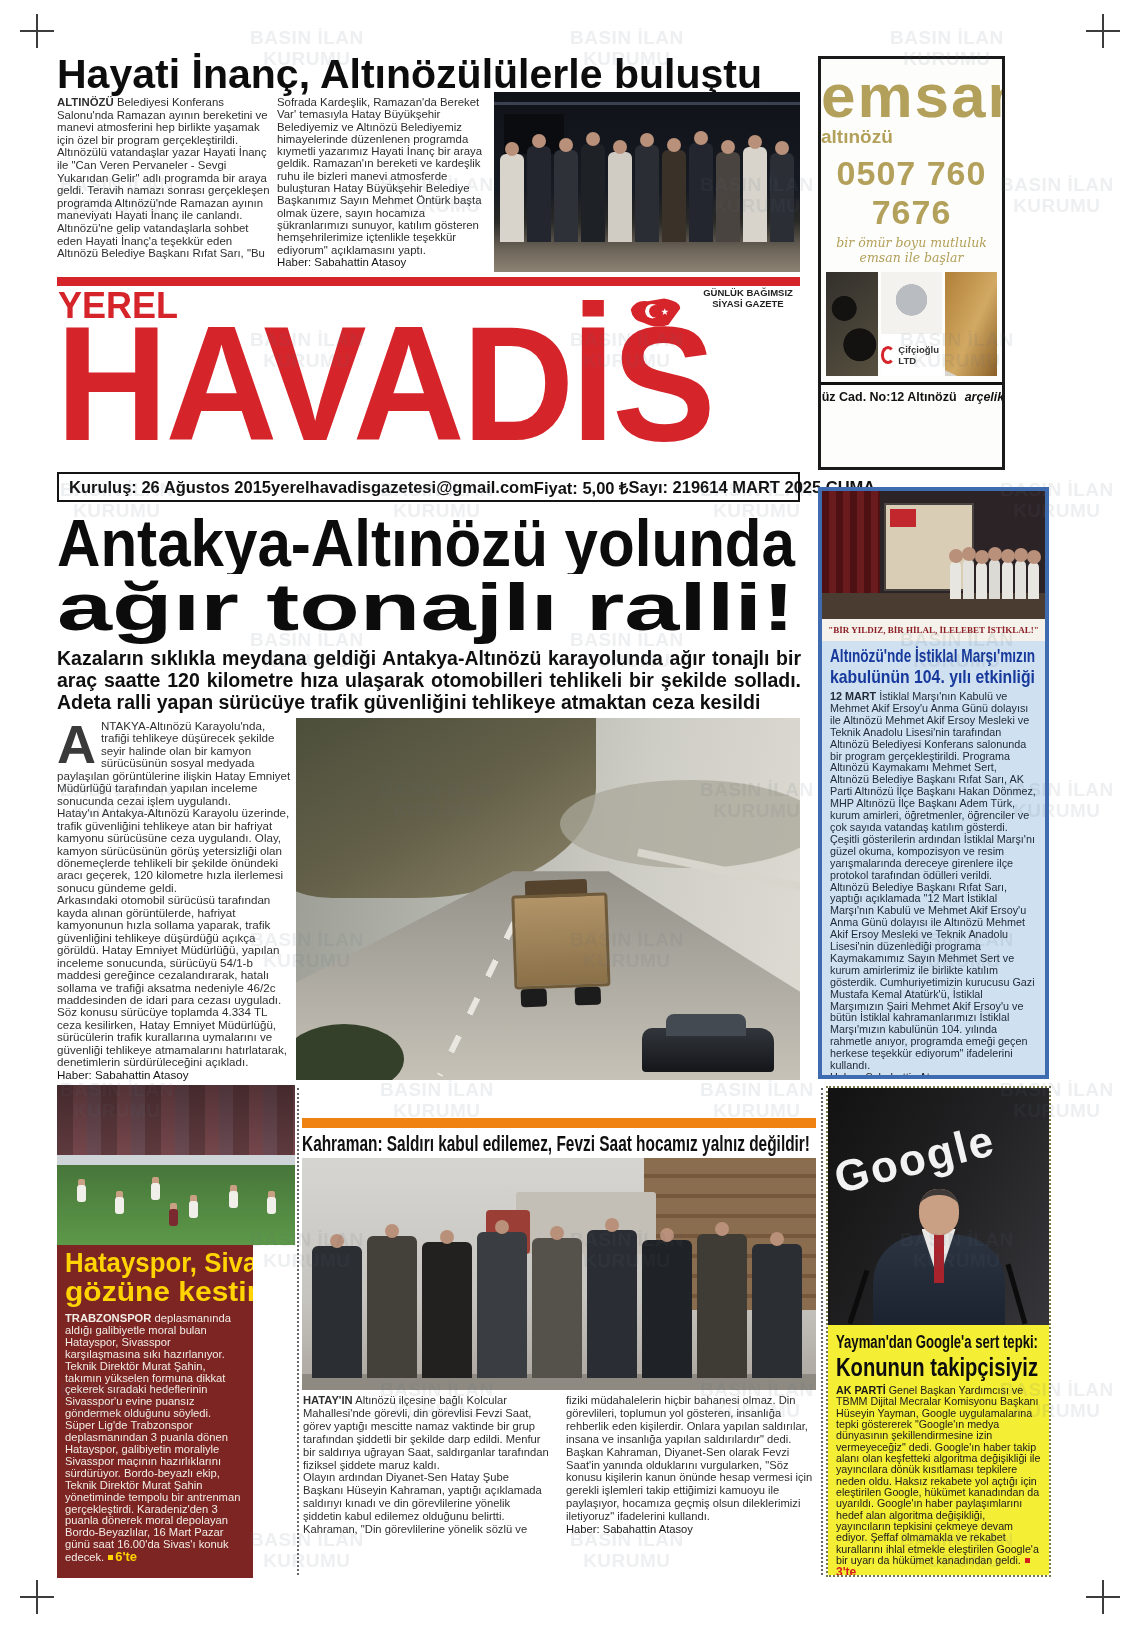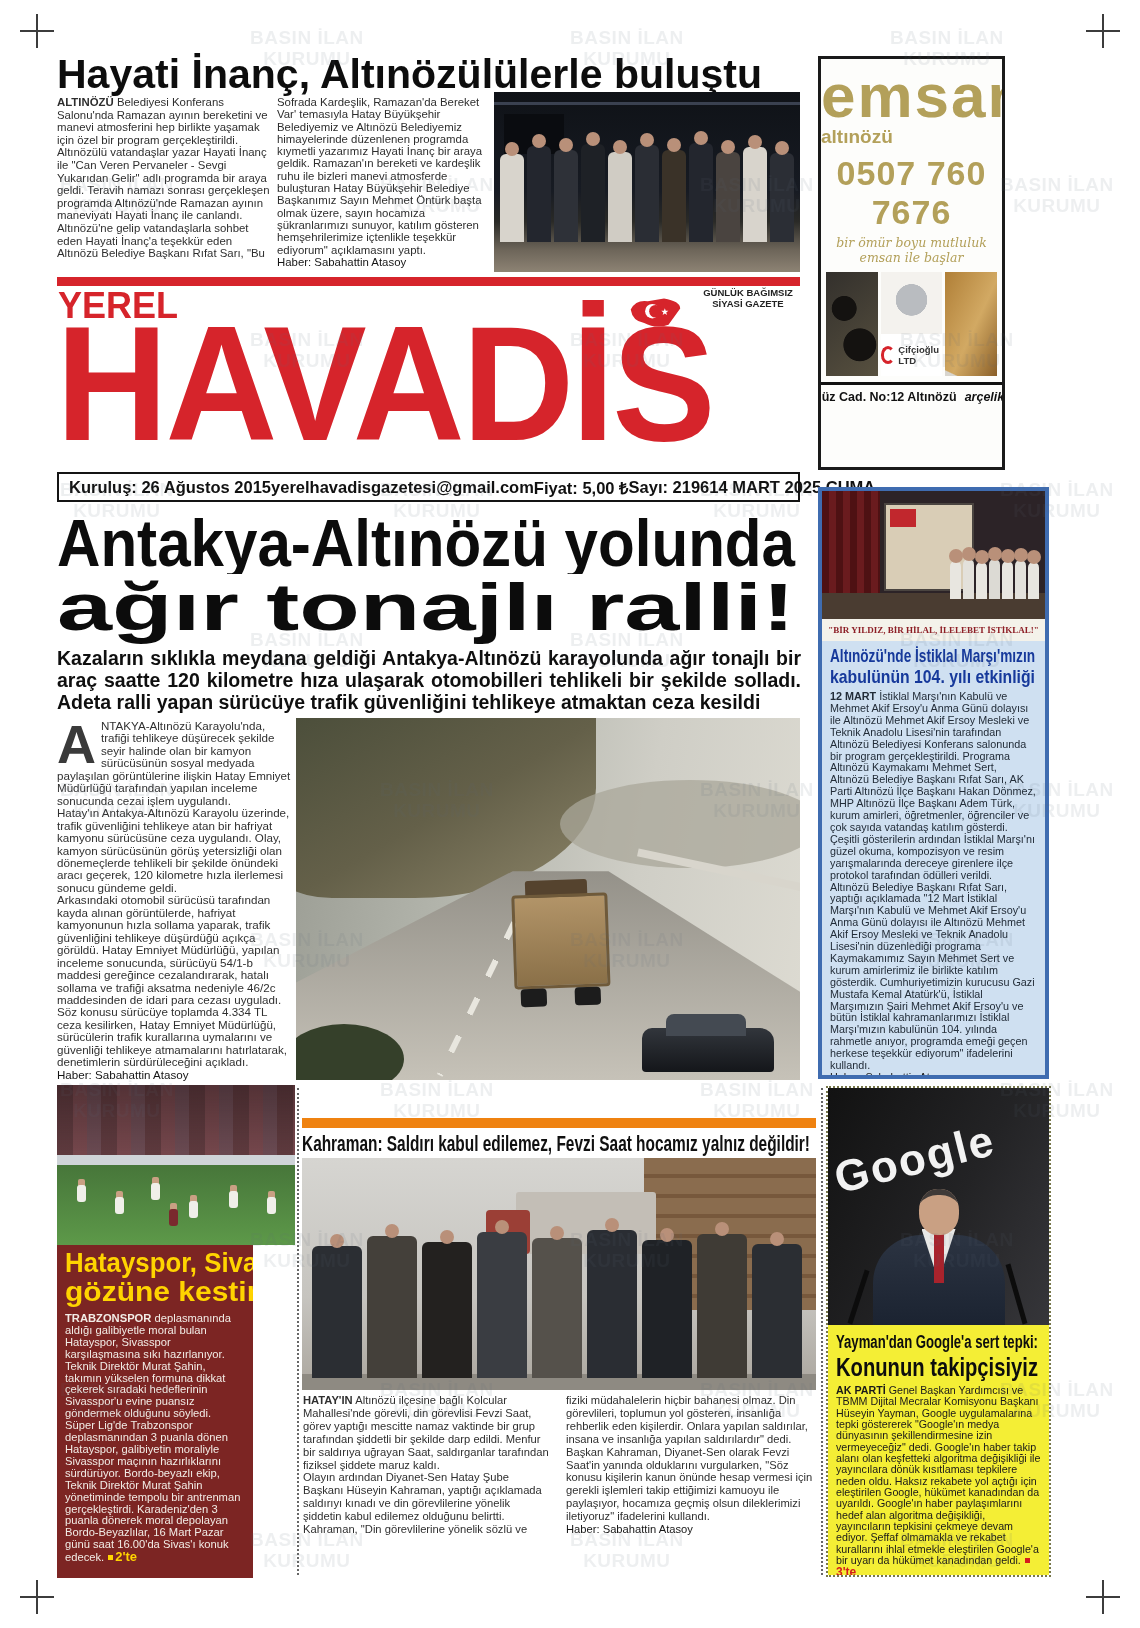--- a/index.html
+++ b/index.html
@@ -241,21 +241,21 @@
     <i class="pp" style="left:172px;top:106px;width:9px;height:17px;background:#f0efe9;border-radius:3px;box-shadow:0 -7px 0 -1px #c9a083"></i>
     <i class="pp" style="left:210px;top:112px;width:9px;height:17px;background:#f0efe9;border-radius:3px;box-shadow:0 -7px 0 -1px #c9a083"></i>
     <i class="pp" style="left:112px;top:124px;width:9px;height:17px;background:#7a2a2e;border-radius:3px;box-shadow:0 -7px 0 -1px #c9a083"></i>
   </div>
   <div class="abs" id="hataybox">
     <svg width="222" height="58">
       <text x="0" y="23" font-size="27" font-weight="bold" fill="#ffd400" textLength="220" lengthAdjust="spacingAndGlyphs">Hatayspor, Sivas'ı</text>
       <text x="0" y="52" font-size="27" font-weight="bold" fill="#ffd400" textLength="220" lengthAdjust="spacingAndGlyphs">gözüne kestirdi</text>
     </svg>
     <div id="hataybody" class="bodytxt"><b>TRABZONSPOR</b><span> deplasmanında aldığı galibiyetle moral bulan Hatayspor, Sivasspor karşılaşmasına sıkı hazırlanıyor. Teknik Direktör Murat Şahin, takımın yükselen formuna dikkat çekerek sıradaki hedeflerinin Sivasspor'u evine puansız göndermek olduğunu söyledi.
-Süper Lig'de Trabzonspor deplasmanından 3 puanla dönen Hatayspor, galibiyetin moraliyle Sivasspor maçının hazırlıklarını sürdürüyor. Bordo-beyazlı ekip, Teknik Direktör Murat Şahin yönetiminde tempolu bir antrenman gerçekleştirdi. Karadeniz'den 3 puanla dönerek moral depolayan Bordo-Beyazlılar, 16 Mart Pazar günü saat 16.00'da Sivas'ı konuk edecek.</span><span class="ref-y">2'te</span></div>
+Süper Lig'de Trabzonspor deplasmanından 3 puanla dönen Hatayspor, galibiyetin moraliyle Sivasspor maçının hazırlıklarını sürdürüyor. Bordo-beyazlı ekip, Teknik Direktör Murat Şahin yönetiminde tempolu bir antrenman gerçekleştirdi. Karadeniz'den 3 puanla dönerek moral depolayan Bordo-Beyazlılar, 16 Mart Pazar günü saat 16.00'da Sivas'ı konuk edecek.</span><span class="ref-y">6'te</span></div>
   </div>
 
   <div class="abs" id="orangebar"></div>
   <svg class="abs" style="left:302px;top:1130px" width="514" height="26">
     <text x="0" y="21" font-size="22.5" font-weight="bold" fill="#101010" textLength="508" lengthAdjust="spacingAndGlyphs">Kahraman: Saldırı kabul edilemez, Fevzi Saat hocamız yalnız değildir!</text>
   </svg>
   <div class="abs" id="kahphoto">
     <i class="pp" style="right:0;top:0;width:172px;height:152px;background:repeating-linear-gradient(#8a6c4e 0 16px,#77583c 16px 20px),linear-gradient(#947655,#7e6248)"></i>
     <i class="pp" style="right:160px;top:34px;width:140px;height:62px;background:#c3beb6;border-radius:3px"></i>
     <i class="pp" style="right:286px;top:52px;width:44px;height:44px;background:#9b3f36;border-radius:4px"></i>

